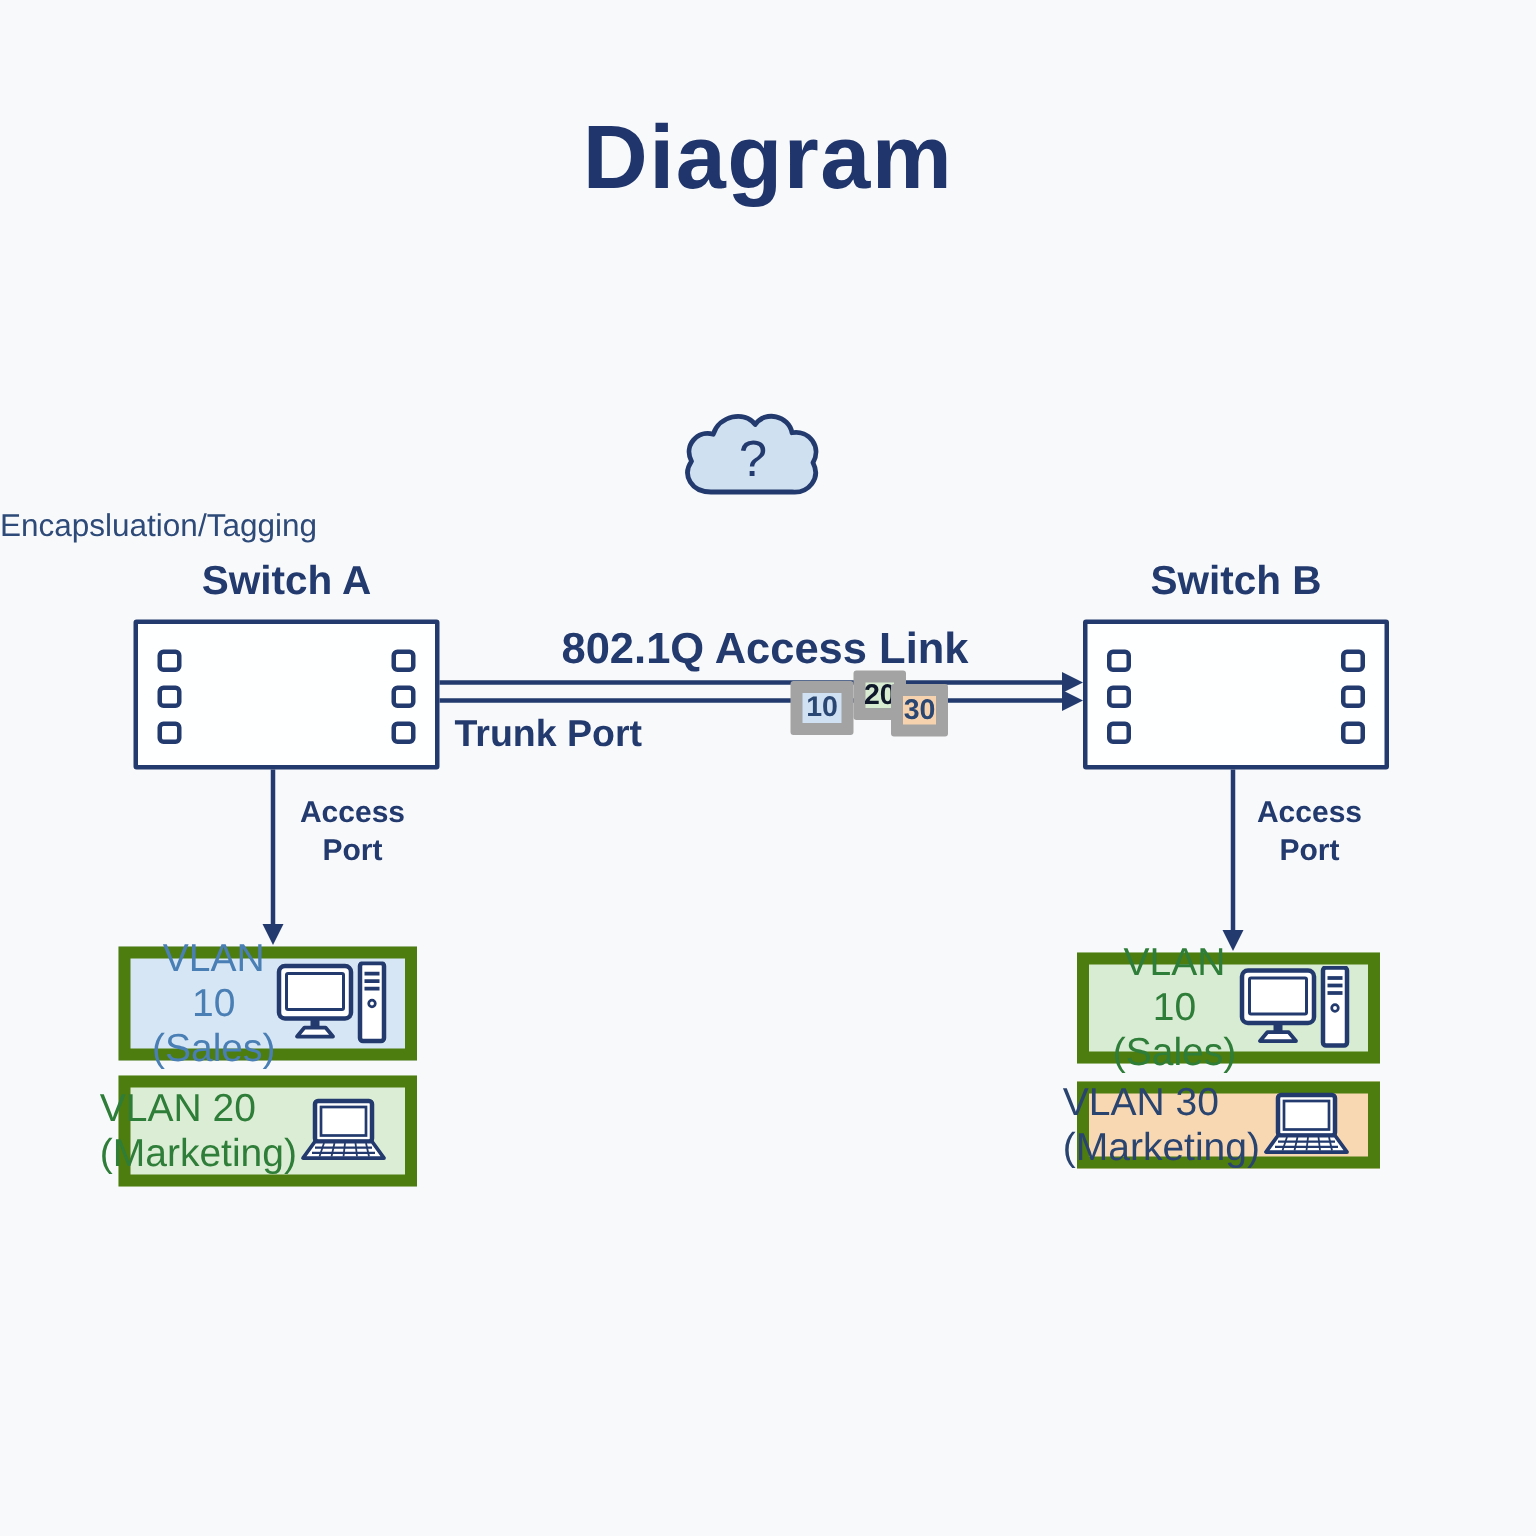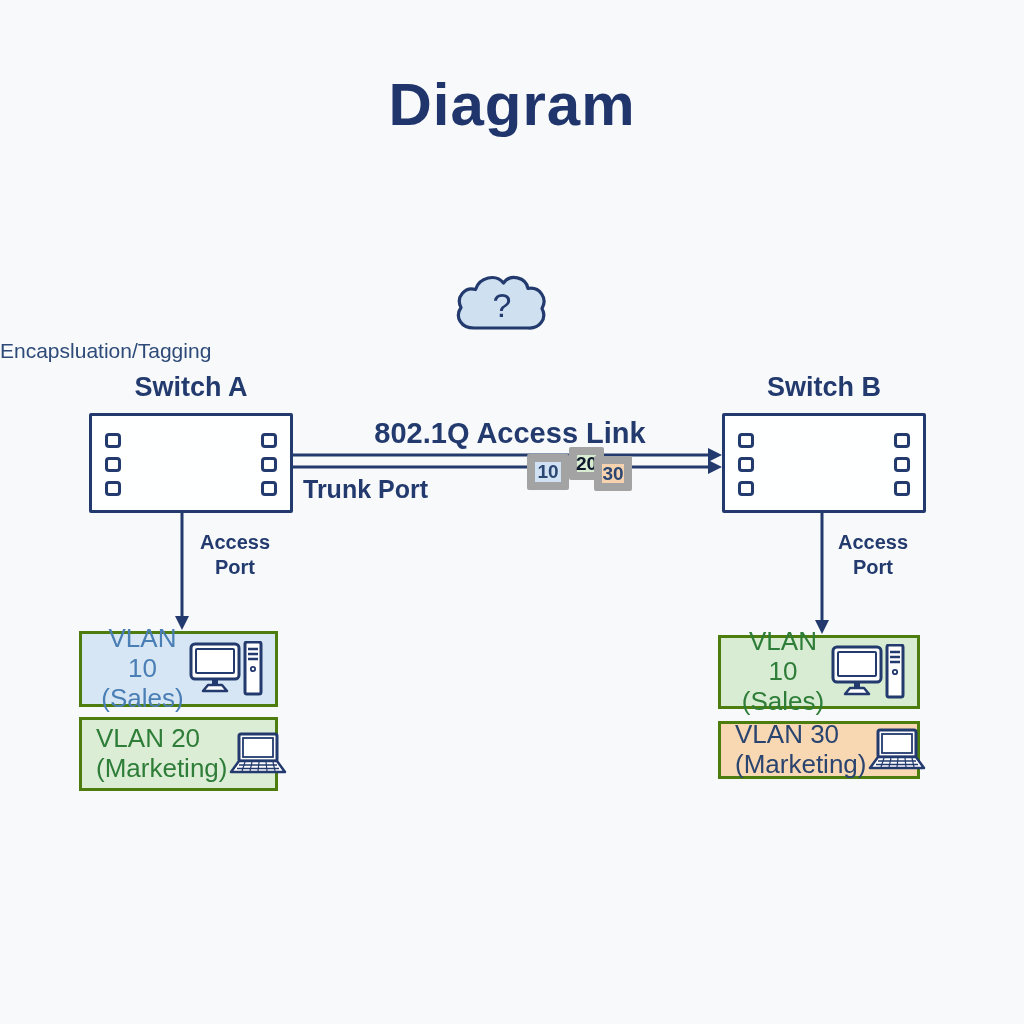--- a/index.html
+++ b/index.html
@@ -41,22 +41,22 @@
     border:8px solid #a3a3a3;border-radius:2px;box-sizing:border-box;
     font-size:19px;font-weight:600;}
   .tag-10{left:527px;top:454px;width:42px;height:36px;background:#cfe1f3;color:#2a4672;}
   .tag-20{left:569px;top:447px;width:35px;height:33px;background:#d8ecd2;color:#0f172a;}
   .tag-30{left:594px;top:456px;width:38px;height:35px;background:#f6d3ae;color:#2a4672;}
   
   .access-label{position:absolute;width:78px;text-align:center;top:530px;
     font-size:20px;font-weight:600;color:#223a6d;line-height:1.25;}
   .access-left{left:196px;} .access-right{left:834px;}
   
-  .vlan-box{position:absolute;display:flex;align-items:center;justify-content:flex-start;
-    border:3px solid #4d7c0f;box-sizing:border-box;padding:0 12px 0 14px;}
+  .vlan-box{position:absolute;display:flex;align-items:center;justify-content:flex-end;
+    border:8px solid #4d7c0f;box-sizing:border-box;padding:0 12px 0 14px;}
   .vlan-l1{left:79px;top:631px;width:199px;height:76px;background:#d7e6f4;}
   .vlan-l2{left:79px;top:717px;width:199px;height:74px;background:#dcedd5;}
   .vlan-r1{left:718px;top:635px;width:202px;height:74px;background:#d8ecd3;}
   .vlan-r2{left:718px;top:721px;width:202px;height:58px;background:#f8d8b3;}
   .vlan-text{text-align:center;font-size:26px;font-weight:500;line-height:1.15;}
   .txt-blue{color:#4a7fb5;} .txt-green{color:#2e7d38;} .txt-navy{color:#2a4470;}
   .vlan-l2 .vlan-text,.vlan-r2 .vlan-text{text-align:left;}
   .icon{flex:0 0 auto;display:block;}
 </style>
 </head>

